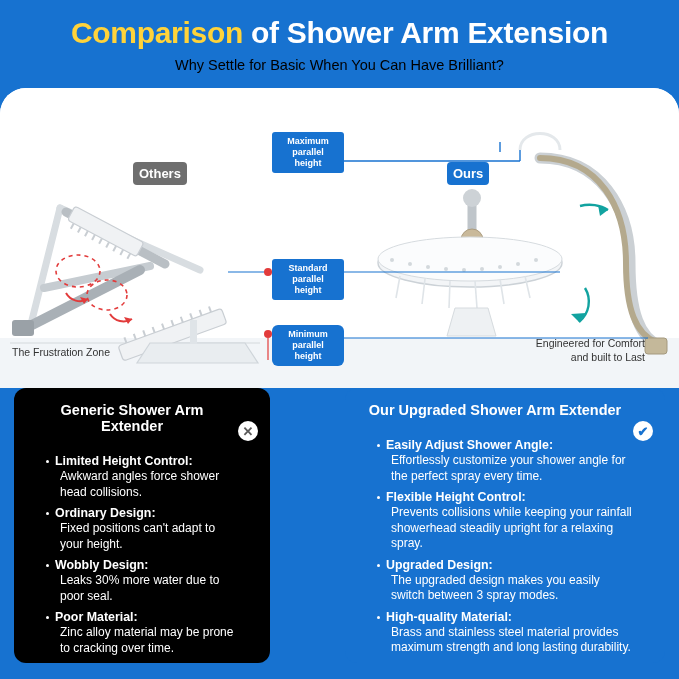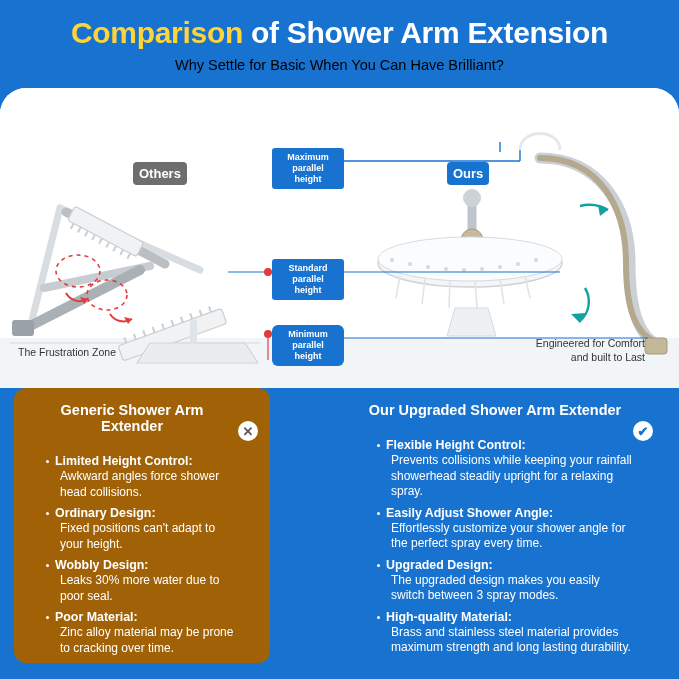--- a/index.html
+++ b/index.html
@@ -48,39 +48,39 @@
   }
   .pill.others{background:#6e6e6e;left:133px;top:38px;}
   .pill.ours{background:#1772d0;left:447px;top:38px;}
 
   .tag{
     position:absolute;
     background:#1772d0;color:#fff;font-size:9px;font-weight:bold;
     line-height:11px;padding:4px 6px;border-radius:3px;
     width:60px;text-align:center;
   }
-  .tag.max{left:272px;top:60px;}
+  .tag.max{left:272px;top:44px;}
   .tag.std{left:272px;top:171px;}
   .tag.min{left:272px;top:237px;border-radius:6px;}
 
   .caption{
     position:absolute;font-size:10.5px;color:#333;
   }
-  .caption.left{left:18px;top:258px;}
+  .caption.left{left:12px;top:258px;}
   .caption.right{right:34px;top:248px;text-align:right;line-height:14px;}
 
   
   .cards{
     position:absolute;left:0;top:388px;width:679px;height:291px;
   }
   .card{
     position:absolute;top:0;height:275px;border-radius:12px;
     box-sizing:border-box;padding:12px 14px 10px 14px;
   }
-  .card.generic{left:14px;width:256px;background:#a16207;}
+  .card.generic{left:14px;width:256px;background:#000000;}
   .card.ours{left:345px;width:320px;background:#1772d0;}
 
   .card h3{
     margin:0 0 10px 0;font-size:14.5px;color:#fff;text-align:center;
     font-weight:bold;padding:2px 24px 4px 4px;
   }
   .card.generic h3{color:#ffffff;}
   .card.ours h3{color:#ffffff;}
 
   .mark{
@@ -283,28 +283,28 @@
           <span class="pt-desc">Zinc alloy material may be prone to cracking over time.</span>
         </li>
       </ul>
     </div>
 
     <div class="card ours">
       <h3>Our Upgraded Shower Arm Extender</h3>
       <div class="mark">✔</div>
       <ul class="points">
         <li>
+          <span class="pt-title">Easily Adjust Shower Angle:</span>
+          <span class="pt-desc">Effortlessly customize your shower angle for the perfect spray every time.</span>
+        </li>
+        <li>
           <span class="pt-title">Flexible Height Control:</span>
           <span class="pt-desc">Prevents collisions while keeping your rainfall showerhead steadily upright for a relaxing spray.</span>
         </li>
         <li>
-          <span class="pt-title">Easily Adjust Shower Angle:</span>
-          <span class="pt-desc">Effortlessly customize your shower angle for the perfect spray every time.</span>
-        </li>
-        <li>
           <span class="pt-title">Upgraded Design:</span>
           <span class="pt-desc">The upgraded design makes you easily switch between 3 spray modes.</span>
         </li>
         <li>
           <span class="pt-title">High-quality Material:</span>
           <span class="pt-desc">Brass and stainless steel material provides maximum strength and long lasting durability.</span>
         </li>
       </ul>
     </div>
 

